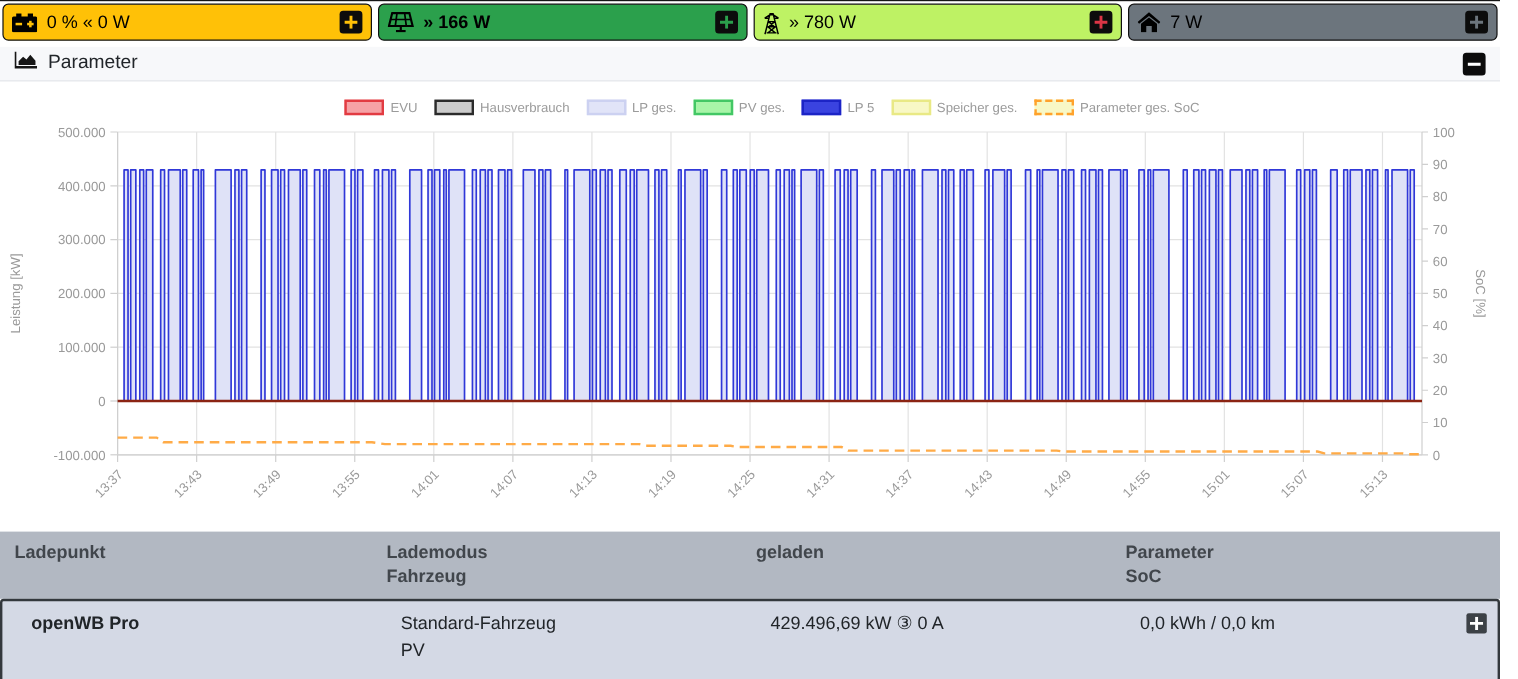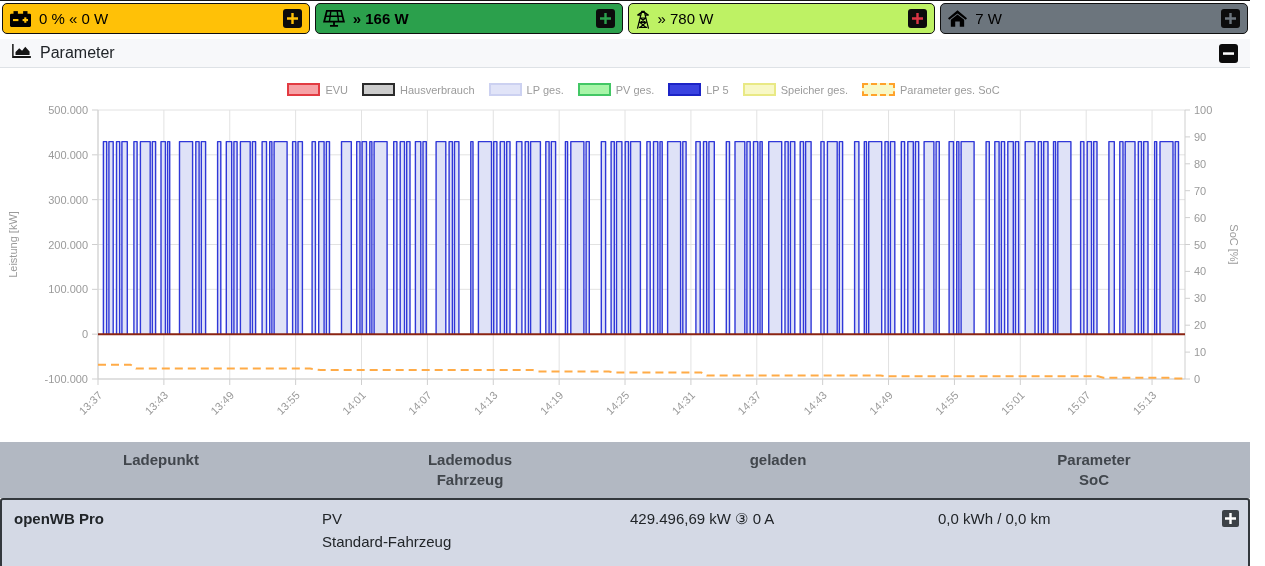--- a/index.html
+++ b/index.html
@@ -15,24 +15,24 @@
   .card-header .iconbtn{background:#0c0c0c;}
   
   .chart-body{background:#fff;padding-top:13px;}
   .legend{display:flex;justify-content:center;align-items:center;height:17px;margin-left:37px;}
   .legend-item{display:flex;align-items:center;margin:0 7px;font-size:11px;color:#9b9b9b;}
   .legend-swatch{width:29px;height:9px;border:2px solid;margin-right:5px;box-sizing:content-box;}
   .legend-swatch.dashed{border-style:dashed;}
   svg text{font-family:"Liberation Sans",sans-serif;}
   
   .tbl-head{background:#b2b8c2;display:grid;grid-template-columns:310px 308px 308px 1fr;padding:8px 0;font-size:15px;font-weight:bold;color:#41464c;line-height:20px;}
-  .tbl-head .cell{padding-left:12px;text-align:center;}
+  .tbl-head .cell{padding-left:12px;}
   .tbl-head .l2{min-height:20px;}
   .tbl-row{background:#d4d9e5;border:2px solid #33383d;border-radius:3px;display:grid;grid-template-columns:308px 308px 308px 1fr;padding:7px 0 15px 0;font-size:15px;color:#212529;line-height:23px;}
-  .tbl-row .cell{padding-left:12px;}
+  .tbl-row .cell{padding-left:12px;margin-left:12px;}
   .tbl-row .name{font-weight:bold;}
   .geladen-cell{display:flex;align-items:flex-start;justify-content:space-between;padding-right:9px;}
   .tbl-row .iconbtn{width:17px;height:17px;min-width:17px;background:#3c4146;border-radius:2px;margin:3px 0 0 0;}
 </style>
 </head>
 <body>
 
 <div class="page">
 
   <div class="badges" id="badges">
@@ -264,22 +264,22 @@
       </div>
     <div class="cell">
         <div>Parameter</div>
         <div class="l2">SoC</div>
       </div>
   </div>
 
   <div class="tbl-row">
     <div class="cell name">openWB Pro</div>
     <div class="cell">
+      <div>Standard-Fahrzeug</div>
       <div>PV</div>
-      <div>Standard-Fahrzeug</div>
     </div>
     <div class="cell">429.496,69 kW ③ 0 A</div>
     <div class="cell geladen-cell">
       <span>0,0 kWh / 0,0 km</span>
       <span class="iconbtn" id="row-expand-btn" style="color: rgb(255, 255, 255);">
           <svg width="11" height="11" viewBox="0 0 10 10">
             <path d="M3.9 0h2.2v3.9H10v2.2H6.1V10H3.9V6.1H0V3.9h3.9z" fill="currentColor"></path>
           </svg>
         </span>
     </div>

